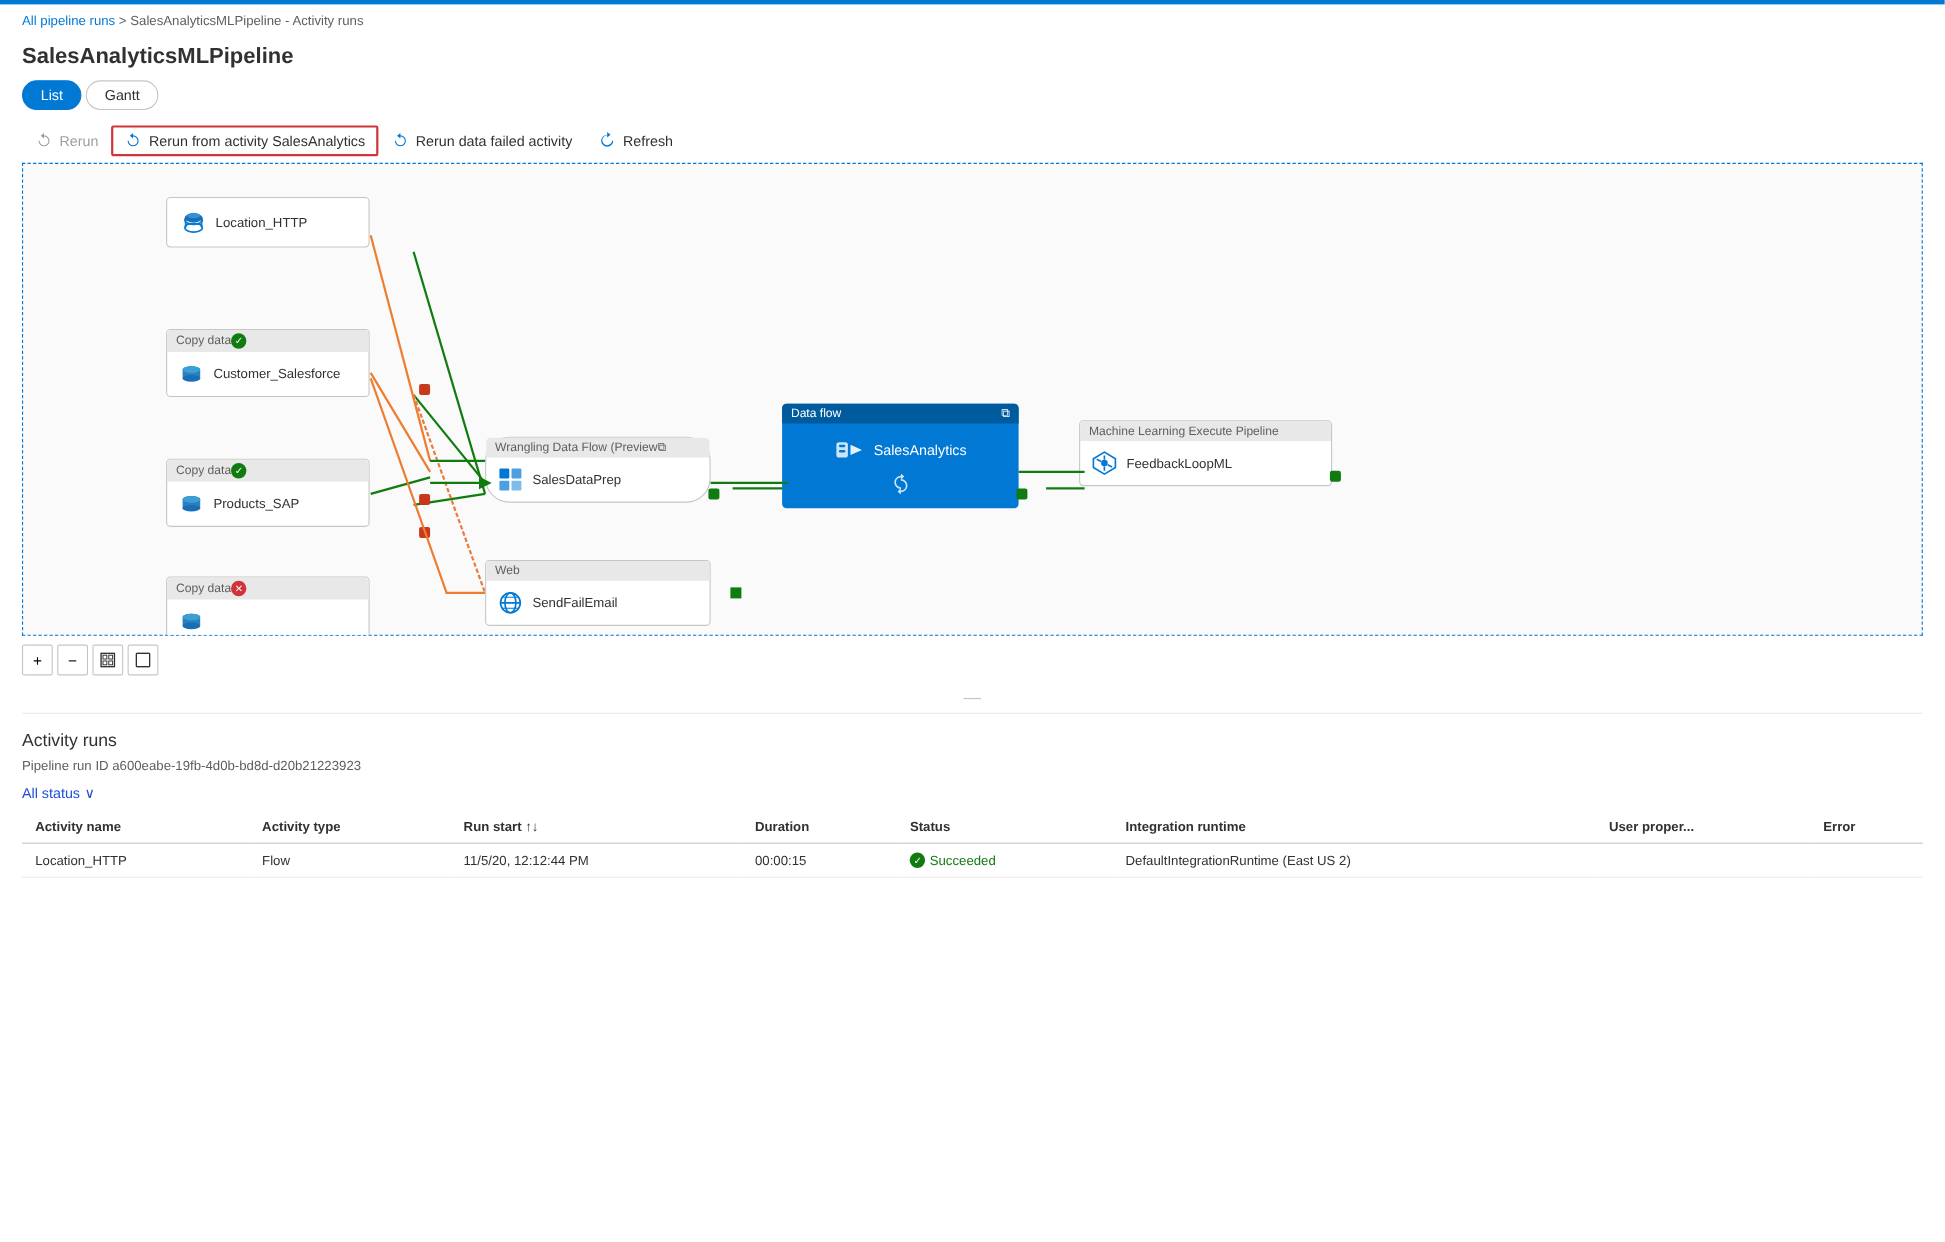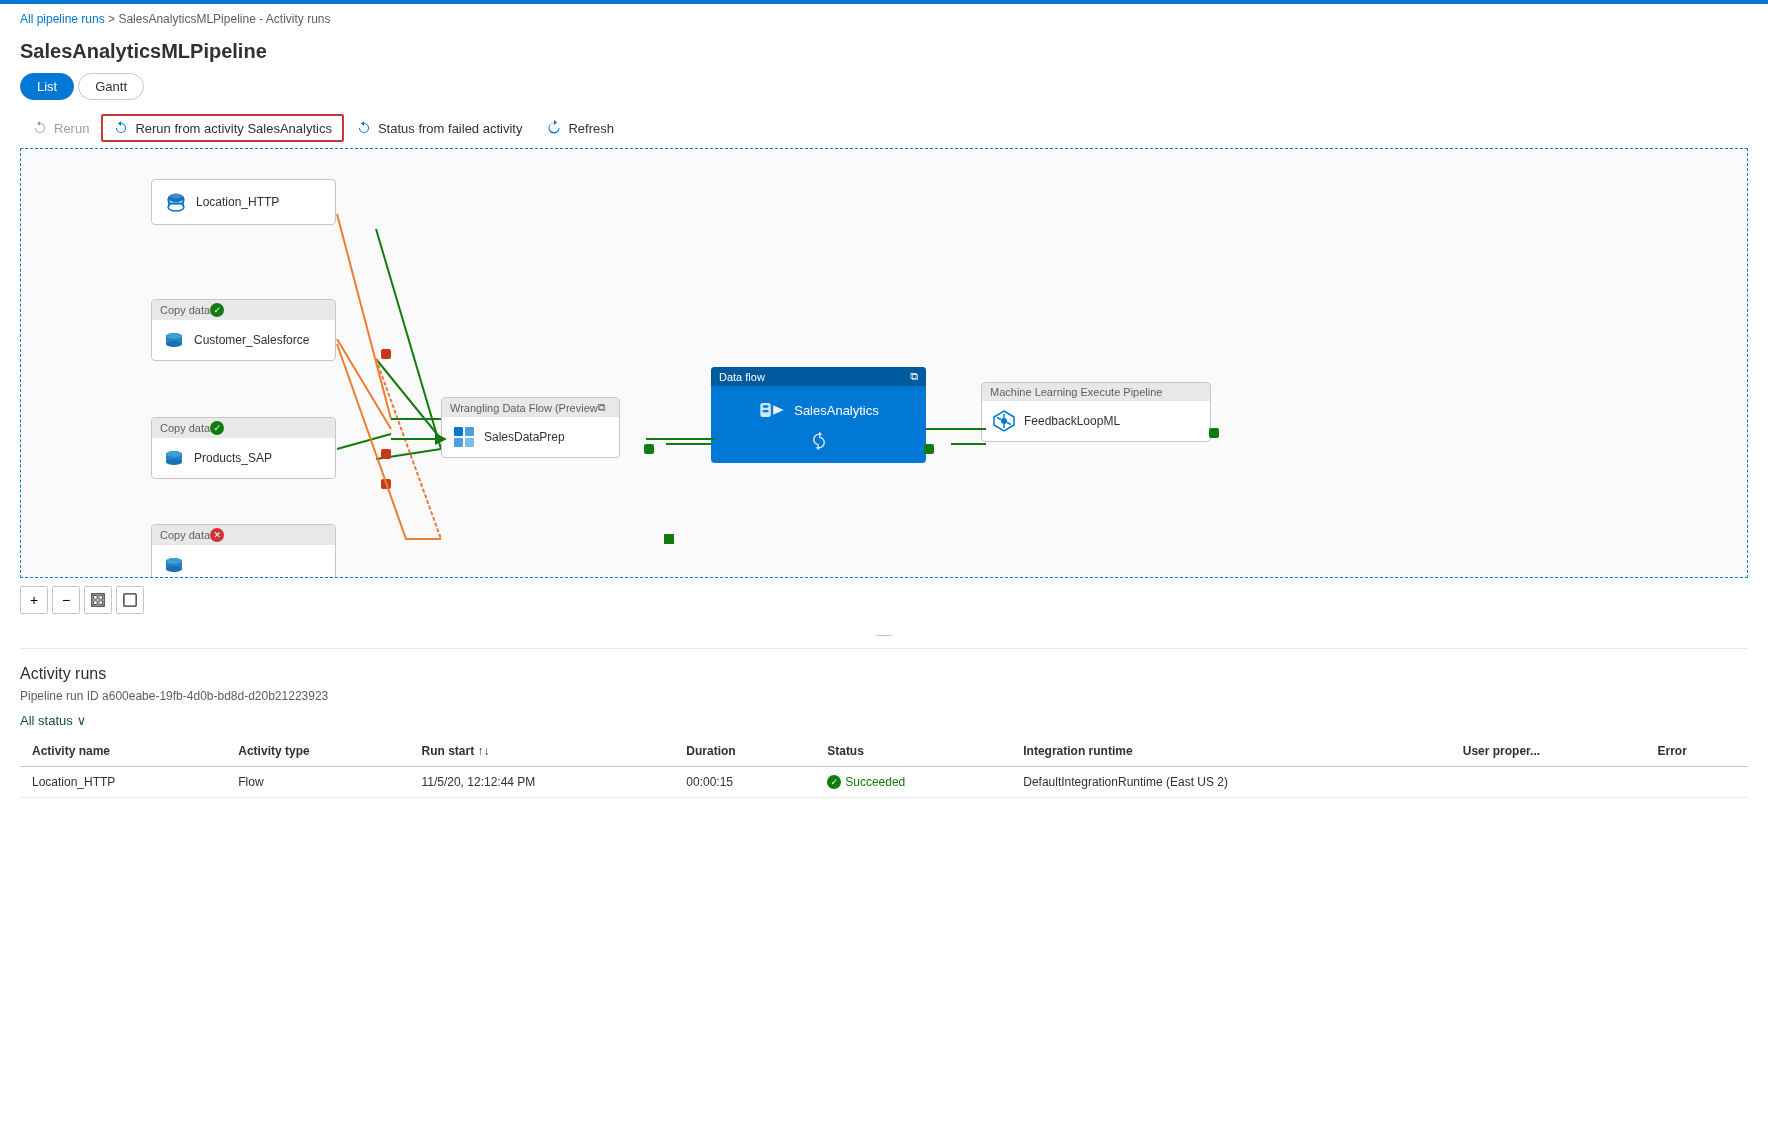--- a/index.html
+++ b/index.html
@@ -41,21 +41,21 @@
     .canvas-svg { position: absolute; top: 0; left: 0; width: 100%; height: 100%; pointer-events: none; }
 
     .canvas-controls { display: flex; align-items: center; gap: 4px; padding: 8px 20px; }
     .ctrl-btn { width: 28px; height: 28px; border: 1px solid #c8c6c4; background: #fff; cursor: pointer; display: flex; align-items: center; justify-content: center; font-size: 14px; border-radius: 2px; }
 
     
     .activity-section { padding: 16px 20px; }
     .activity-title { font-size: 16px; font-weight: 400; margin-bottom: 6px; }
     .pipeline-run-id { font-size: 12px; color: #605e5c; margin-bottom: 10px; }
     .filter-row { display: flex; align-items: center; gap: 4px; margin-bottom: 8px; }
-    .filter-dropdown { border: none; background: transparent; font-size: 13px; cursor: pointer; color: #14532d; display: flex; align-items: center; gap: 4px; }
+    .filter-dropdown { border: none; background: transparent; font-size: 13px; cursor: pointer; color: #1d4ed8; display: flex; align-items: center; gap: 4px; }
     .showing-text { font-size: 12px; color: #605e5c; margin-bottom: 8px; }
 
     .table { width: 100%; border-collapse: collapse; }
     .table th { text-align: left; padding: 8px 12px; font-size: 12px; font-weight: 600; color: #323130; border-bottom: 1px solid #c8c6c4; background: #fff; }
     .table td { padding: 8px 12px; font-size: 12px; border-bottom: 1px solid #edebe9; }
 
     .status-succeeded { color: #107c10; display: flex; align-items: center; gap: 4px; font-size: 12px; }
     .check-circle { width: 14px; height: 14px; border-radius: 50%; background: #107c10; color: #fff; display: inline-flex; align-items: center; justify-content: center; font-size: 9px; }
 
     .divider-line { border: none; border-top: 1px solid #edebe9; margin: 0 20px; }
@@ -91,21 +91,21 @@
     <svg class="icon-svg" viewBox="0 0 16 16" fill="none">
       <path d="M3 8a5 5 0 1 0 5-5V1L5 3.5 8 6V4a4 4 0 1 1-4 4H3z" fill="#0078d4"></path>
     </svg>
     <span>Rerun from activity SalesAnalytics</span>
   </button>
 
   <button class="toolbar-btn">
     <svg class="icon-svg" viewBox="0 0 16 16" fill="none">
       <path d="M3 8a5 5 0 1 0 5-5V1L5 3.5 8 6V4a4 4 0 1 1-4 4H3z" fill="#0078d4"></path>
     </svg>
-    <span>Status from failed activity</span>
+    <span>Rerun data failed activity</span>
   </button>
 
   <button class="toolbar-btn">
     <svg class="icon-svg" viewBox="0 0 16 16" fill="none">
       <path d="M13.5 8A5.5 5.5 0 1 1 8 2.5V0l3 2.5L8 5V3a4.5 4.5 0 1 0 4.5 5H13.5z" fill="#0078d4"></path>
     </svg>
     <span>Refresh</span>
   </button>
 </div>
 
@@ -183,36 +183,51 @@
     <div class="node-body">
       <svg width="24" height="24" viewBox="0 0 24 24">
         <ellipse cx="12" cy="8" rx="8" ry="3" fill="#1a6eb5"></ellipse>
         <rect x="4" y="8" width="16" height="8" fill="#2a7fc0"></rect>
         <ellipse cx="12" cy="16" rx="8" ry="3" fill="#1a6eb5"></ellipse>
         <ellipse cx="12" cy="8" rx="8" ry="3" fill="#3a9fd4"></ellipse>
       </svg>
     </div>
   </div>
 
-  <div class="node" style="position:absolute; left:420px; top:248px; width:179px;">
+  <div class="node" style="position:absolute; left:420px; top:248px; width:205px;border-radius:22px;">
     <div class="node-header">
       <span>Wrangling Data Flow (Preview</span>
       <span style="font-size:11px; color:#605e5c;">⧉</span>
     </div>
     <div class="node-body">
       <svg width="24" height="24" viewBox="0 0 24 24">
         <rect x="2" y="2" width="9" height="9" fill="#0078d4" rx="1"></rect>
         <rect x="13" y="2" width="9" height="9" fill="#0078d4" rx="1" opacity="0.7"></rect>
         <rect x="2" y="13" width="9" height="9" fill="#0078d4" rx="1" opacity="0.7"></rect>
         <rect x="13" y="13" width="9" height="9" fill="#0078d4" rx="1" opacity="0.5"></rect>
       </svg>
       <span class="node-label">SalesDataPrep</span>
     </div>
   </div>
 
+  <div class="node" style="position:absolute; left:420px; top:360px; width:205px;">
+    <div class="node-header">
+      <span>Web</span>
+    </div>
+    <div class="node-body">
+      <svg width="24" height="24" viewBox="0 0 24 24">
+        <circle cx="12" cy="12" r="9" fill="none" stroke="#0078d4" stroke-width="1.5"></circle>
+        <ellipse cx="12" cy="12" rx="5" ry="9" fill="none" stroke="#0078d4" stroke-width="1.5"></ellipse>
+        <line x1="3" y1="12" x2="21" y2="12" stroke="#0078d4" stroke-width="1.5"></line>
+        <line x1="5" y1="7" x2="19" y2="7" stroke="#0078d4" stroke-width="1"></line>
+        <line x1="5" y1="17" x2="19" y2="17" stroke="#0078d4" stroke-width="1"></line>
+      </svg>
+      <span class="node-label">SendFailEmail</span>
+    </div>
+  </div>
 
   <div class="node node-dataflow" style="position:absolute; left:690px; top:218px; width:215px; background:#0078d4; border:none; border-radius:4px;">
     <div class="node-header" style="background:#005a9e; color:#fff; display:flex; justify-content:space-between; align-items:center;">
       <span>Data flow</span>
       <span style="font-size:11px; color:#fff;">⧉</span>
     </div>
     <div class="node-body" style="padding:10px; flex-direction:column; align-items:center; gap:4px;">
       <div style="display:flex; align-items:center; gap:8px;">
         <svg width="28" height="28" viewBox="0 0 24 24">
           <rect x="2" y="6" width="9" height="12" rx="2" fill="rgba(255,255,255,0.8)"></rect>

